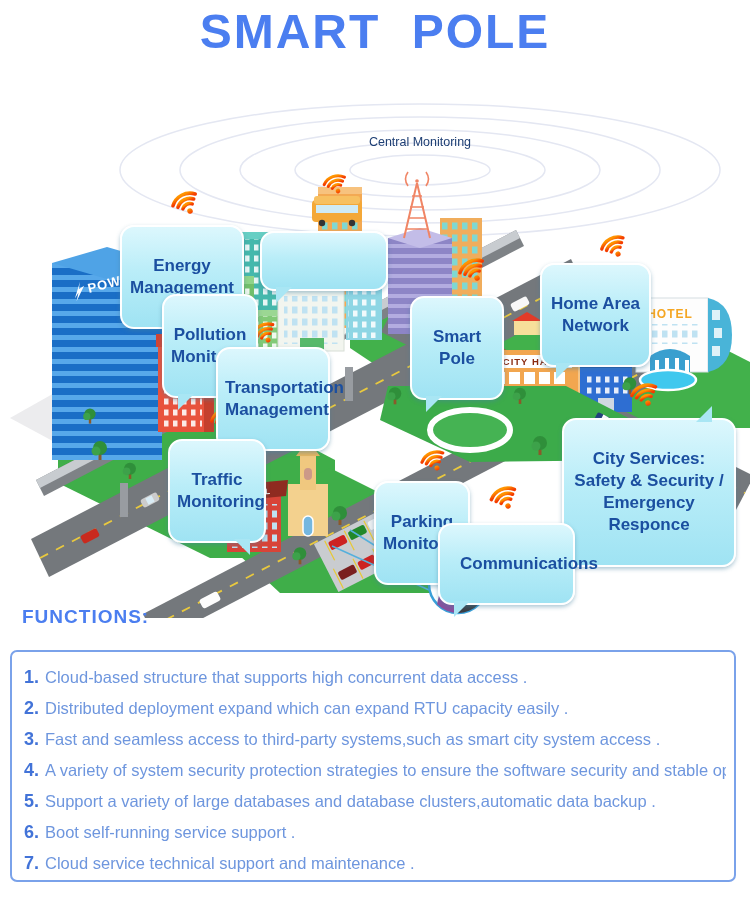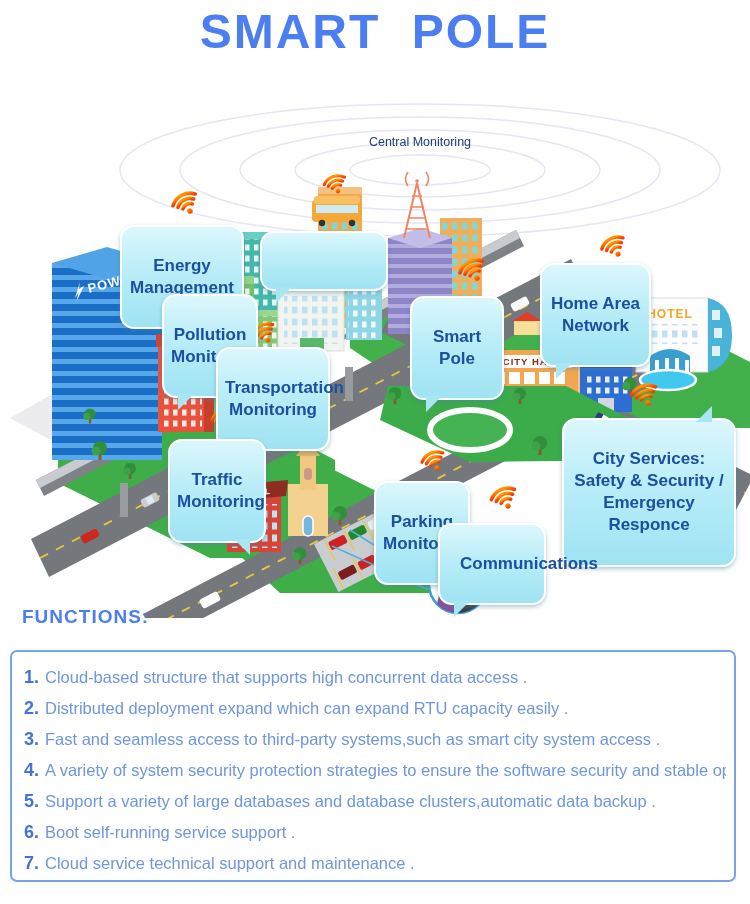--- a/index.html
+++ b/index.html
@@ -23,21 +23,21 @@
   .t-tr{top:-14px;right:22px;border-bottom-color:#a9e6f4;border-right-color:#a9e6f4;}
   .co-0{left:120px;top:137px;width:124px;}
   .co-1{left:260px;top:143px;width:128px;}
   .co-2{left:162px;top:206px;width:96px;}
   .co-3{left:216px;top:259px;width:114px;}
   .co-4{left:410px;top:208px;width:94px;}
   .co-5{left:540px;top:175px;width:111px;}
   .co-6{left:562px;top:330px;width:174px;}
   .co-7{left:168px;top:351px;width:98px;}
   .co-8{left:374px;top:393px;width:96px;}
-  .co-9{left:438px;top:435px;width:108px;padding-left:20px;}
+  .co-9{left:438px;top:435px;width:137px;padding-left:20px;}
   
   .fn-heading{position:absolute;left:22px;top:606px;font-size:19px;font-weight:bold;
        color:#4b7ef0;letter-spacing:1px;}
   .fn-box{position:absolute;left:10px;top:650px;width:726px;height:232px;box-sizing:border-box;
        border:2px solid #7aa2ea;border-radius:7px;padding:10px 8px 0 12px;}
   .fn-item{height:31px;line-height:31px;white-space:nowrap;overflow:hidden;}
   .fn-num{font-weight:bold;font-size:18px;color:#4273d8;margin-right:6px;}
   .fn-text{font-size:16.5px;color:#6e96de;}
 </style>
 </head>
@@ -427,21 +427,21 @@
   <div class="callout co-1">
     <div class="tail t-bl"></div>
   </div>
   <div class="callout co-2">
     <span>Pollution
 Monitoring</span>
     <div class="tail t-bl"></div>
   </div>
   <div class="callout co-3">
     <span>Transportation
-Monitoring</span>
+Management</span>
     <div class="tail t-bl"></div>
   </div>
   <div class="callout co-4">
     <span>Smart Pole</span>
     <div class="tail t-bl"></div>
   </div>
   <div class="callout co-5">
     <span>Home Area
 Network</span>
     <div class="tail t-bl"></div>

